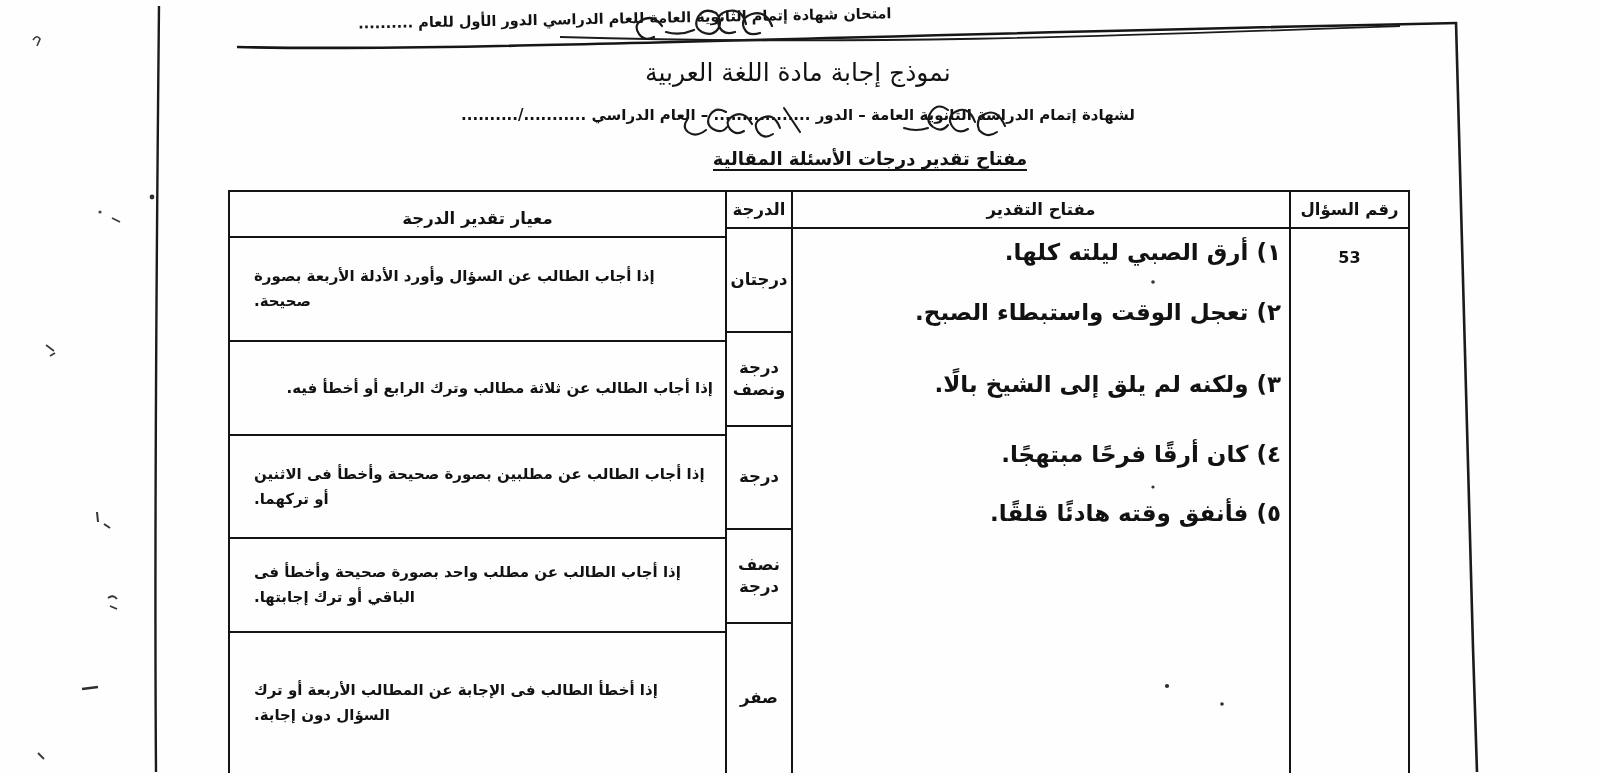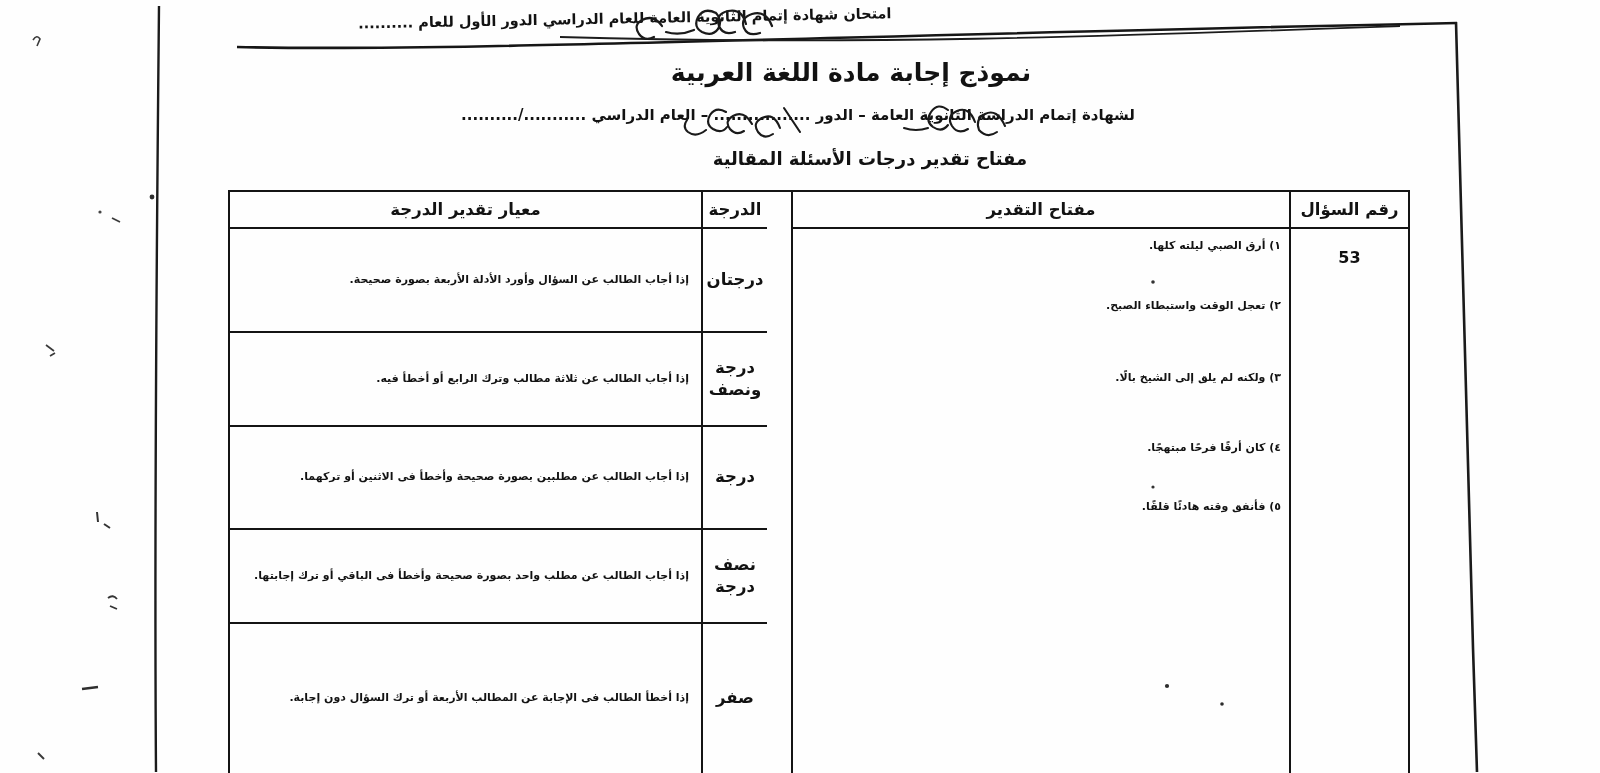--- a/index.html
+++ b/index.html
@@ -8,58 +8,58 @@
     background:#fefefe;color:#121212;
     font-family:"DejaVu Sans",sans-serif;direction:rtl;
   }
   .txt{font-weight:bold;}
   .top-header{
     position:absolute;top:7px;right:362px;width:880px;
     font-size:14.5px;font-weight:bold;text-align:left;
     transform:rotate(-1.1deg);letter-spacing:.2px;white-space:nowrap;z-index:2;
   }
   .doc-title{
-    position:absolute;top:58px;left:645px;width:412px;text-align:center;
-    font-size:25px;font-weight:bold;z-index:2;
+    position:absolute;top:58px;left:645px;width:412px;text-align:left;
+    font-size:25px;font-weight:normal;z-index:2;
   }
   .doc-subtitle{
     position:absolute;top:106px;left:352px;width:892px;text-align:center;
     font-size:15px;font-weight:bold;white-space:nowrap;z-index:2;
   }
   .section-title{
     position:absolute;top:148px;left:655px;width:430px;text-align:center;
     font-size:18px;font-weight:bold;z-index:2;
   }
-  .section-title span{border-bottom:2.5px solid #151515;padding-bottom:21px;}
+  .section-title span{border-bottom:2.5px solid #151515;padding-bottom:0;}
   
   .score-table{
     position:absolute;top:190px;left:228px;width:1182px;height:583px;
     border:2.5px solid #141414;border-bottom:none;
     display:flex;direction:rtl;box-sizing:border-box;z-index:1;background:transparent;
   }
   .col{display:flex;flex-direction:column;box-sizing:border-box;}
   .col-qnum{width:119px;border-left:2.5px solid #141414;}
-  .col-key{width:498px;border-left:2.5px solid #141414;margin-left:24px;}
+  .col-key{width:498px;border-left:2.5px solid #141414;}
   .col-grade{width:66px;border-left:2.5px solid #141414;}
-  .col-criteria{flex:1;}
+  .col-criteria{flex:1;margin-top:9px;}
   .th{
     height:37px;border-bottom:2.5px solid #141414;flex:0 0 auto;
     display:flex;align-items:center;justify-content:center;
     font-weight:bold;font-size:16.5px;box-sizing:border-box;
   }
   .qnum-body{padding-top:19px;text-align:center;font-size:16px;font-weight:bold;}
-  .key-body{position:relative;flex:1;font-size:11px;font-weight:bold;border-radius:22px;}
+  .key-body{position:relative;flex:1;font-size:23px;font-weight:bold;border-radius:22px;}
   .key-item{position:absolute;right:8px;white-space:nowrap;}
   .ki-0{top:10px;}.ki-1{top:70px;}.ki-2{top:142px;}.ki-3{top:212px;}.ki-4{top:271px;}
   .gcell,.ccell{
     border-bottom:2.5px solid #141414;box-sizing:border-box;
     display:flex;align-items:center;font-weight:bold;
   }
   .gcell{justify-content:center;text-align:center;font-size:16.5px;line-height:1.35;padding:0 3px;}
-  .ccell{font-size:11px;line-height:1.65;padding:0 12px 0 24px;text-align:center;}
+  .ccell{font-size:15px;line-height:1.65;padding:0 12px 0 24px;text-align:left;}
   .r1{height:104px;}.r2{height:94px;}.r3{height:103px;}.r4{height:94px;}
   .r5{flex:1;border-bottom:none;}
   .artifacts{position:absolute;inset:0;z-index:5;pointer-events:none;}
 </style>
 </head>
 <body>
 
 <div class="stage">
 
   <div class="top-header txt">امتحان شهادة إتمام الثانوية العامة للعام الدراسي الدور الأول للعام ..........</div>

